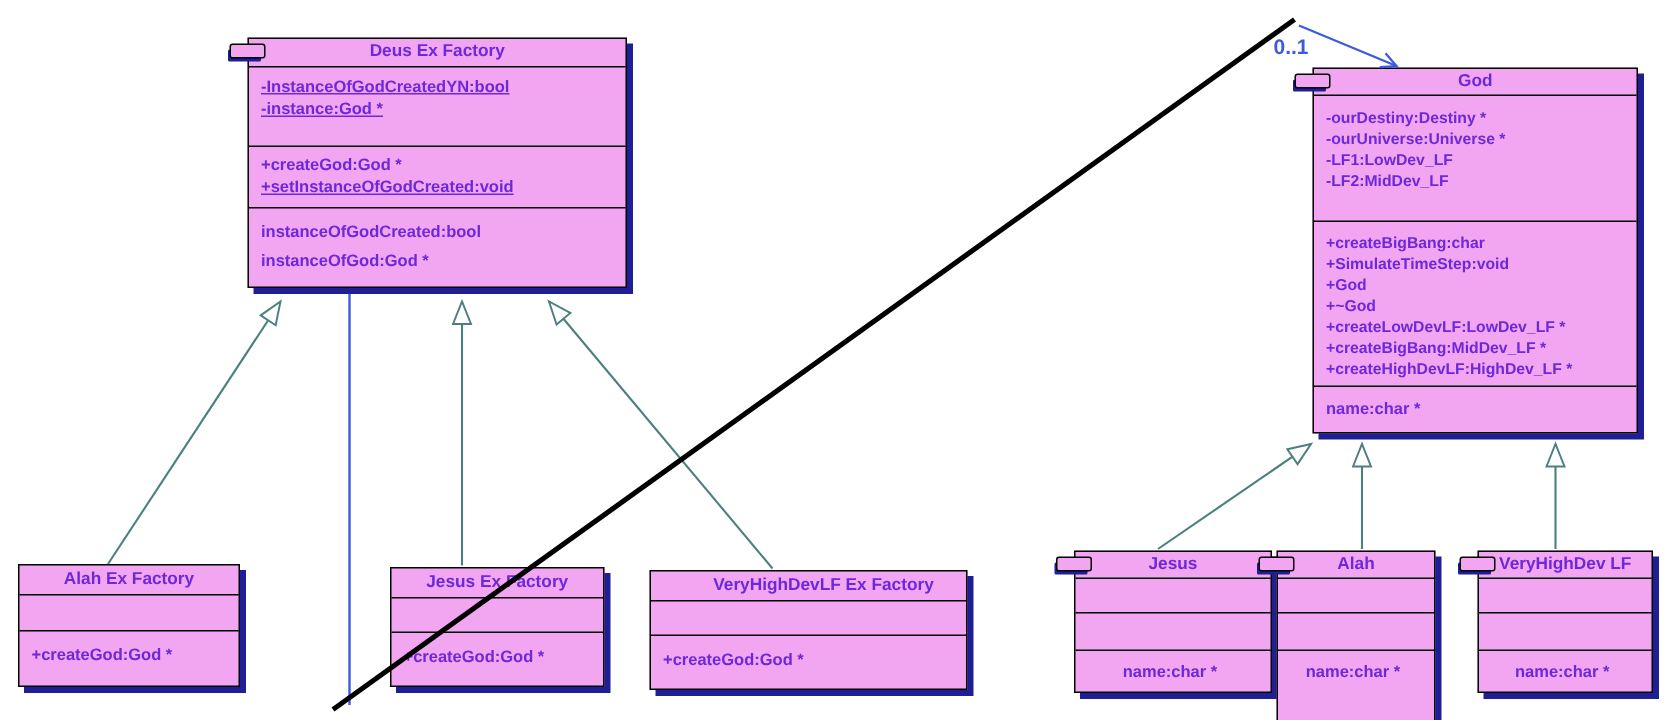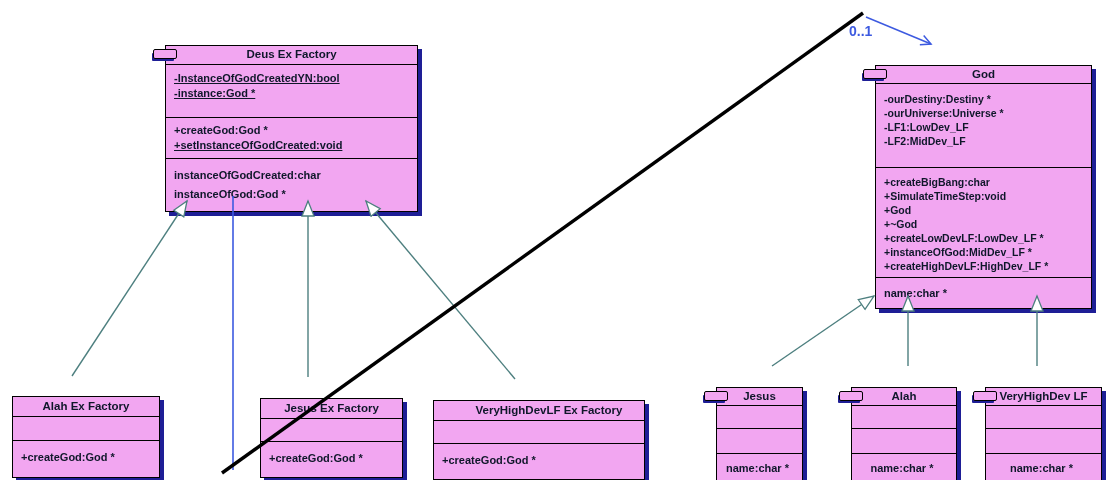--- a/index.html
+++ b/index.html
@@ -1,19 +1,19 @@
 <!DOCTYPE html>
 <html><head>
 <meta charset="utf-8">
 <style>
   html,body{margin:0;padding:0;background:#ffffff;}
   #canvas{position:relative;width:1120px;height:480px;background:#ffffff;overflow:hidden;
           font-family:"Liberation Sans",sans-serif;}
   .box{position:absolute;background:#f2a6f1;border:1.5px solid #000;
-       box-shadow:4px 4px 0 0 #1e1e96;color:#0f172a;box-sizing:border-box;z-index:2;margin-top:20px;}
+       box-shadow:4px 4px 0 0 #1e1e96;color:#6d28d9;box-sizing:border-box;z-index:2;}
   .ttl{border-bottom:1.5px solid #000;text-align:center;font-weight:bold;font-size:11.5px;
        line-height:17px;box-sizing:border-box;white-space:nowrap;overflow:hidden;}
   .sec{border-bottom:1.5px solid #000;padding:6px 4px 0 8px;box-sizing:border-box;overflow:hidden;}
   .sec.last{border-bottom:none;}
   .m{font-weight:bold;font-size:11px;line-height:15px;white-space:nowrap;}
   .u{text-decoration:underline;}
   .dense .m{font-size:10.5px;line-height:14px;}
   .airy .m{line-height:19px;}
   .ctr{text-align:center;padding-left:0;}
   .tab{position:absolute;left:-13px;top:3px;width:22px;height:8px;background:#f2a6f1;
@@ -32,41 +32,41 @@
     <div class="ttl" style="height:19px;">Deus Ex Factory</div>
     <div class="sec" style="height:53px;">
       <div class="m u">-InstanceOfGodCreatedYN:bool</div>
       <div class="m u">-instance:God *</div>
     </div>
     <div class="sec" style="height:41px;padding-top:5px;">
       <div class="m">+createGod:God *</div>
       <div class="m u">+setInstanceOfGodCreated:void</div>
     </div>
     <div class="sec last airy" style="height:51px;padding-top:7px;">
-      <div class="m">instanceOfGodCreated:char</div>
+      <div class="m">instanceOfGodCreated:bool</div>
       <div class="m">instanceOfGod:God *</div>
     </div>
   </div>
 
   <div class="box" style="left:875px;top:45px;width:217px;height:244px;">
     <span class="tab"></span>
     <div class="ttl" style="height:18px;text-align:center;">God</div>
     <div class="sec dense" style="height:84px;padding-top:8px;">
       <div class="m">-ourDestiny:Destiny *</div>
       <div class="m">-ourUniverse:Universe *</div>
       <div class="m">-LF1:LowDev_LF</div>
       <div class="m">-LF2:MidDev_LF</div>
     </div>
     <div class="sec dense" style="height:110px;padding-top:7px;">
       <div class="m">+createBigBang:char</div>
       <div class="m">+SimulateTimeStep:void</div>
       <div class="m">+God</div>
       <div class="m">+~God</div>
       <div class="m">+createLowDevLF:LowDev_LF *</div>
-      <div class="m">+instanceOfGod:MidDev_LF *</div>
+      <div class="m">+createBigBang:MidDev_LF *</div>
       <div class="m">+createHighDevLF:HighDev_LF *</div>
     </div>
     <div class="sec last" style="height:30px;padding-top:8px;">
       <div class="m">name:char *</div>
     </div>
   </div>
 
   <div class="box" style="left:12px;top:376px;width:148px;height:82px;">
     <div class="ttl" style="height:20px;line-height:18px;">Alah Ex Factory</div>
     <div class="sec" style="height:24px;"></div>
@@ -84,21 +84,21 @@
   </div>
 
   <div class="box" style="left:433px;top:380px;width:212px;height:80px;">
     <div class="ttl" style="height:20px;line-height:18px;padding-left:20px;">VeryHighDevLF Ex Factory</div>
     <div class="sec" style="height:23px;"></div>
     <div class="sec last" style="height:35px;padding-top:9px;">
       <div class="m">+createGod:God *</div>
     </div>
   </div>
 
-  <div class="box" style="left:716px;top:367px;width:87px;height:95px;">
+  <div class="box" style="left:716px;top:367px;width:132px;height:95px;">
     <span class="tab"></span>
     <div class="ttl" style="height:18px;">Jesus</div>
     <div class="sec" style="height:23px;"></div>
     <div class="sec" style="height:25px;"></div>
     <div class="sec last ctr" style="height:27px;padding-top:7px;">
       <div class="m">name:char *</div>
     </div>
   </div>
 
   <div class="box" style="left:851px;top:367px;width:106px;height:122px;">

